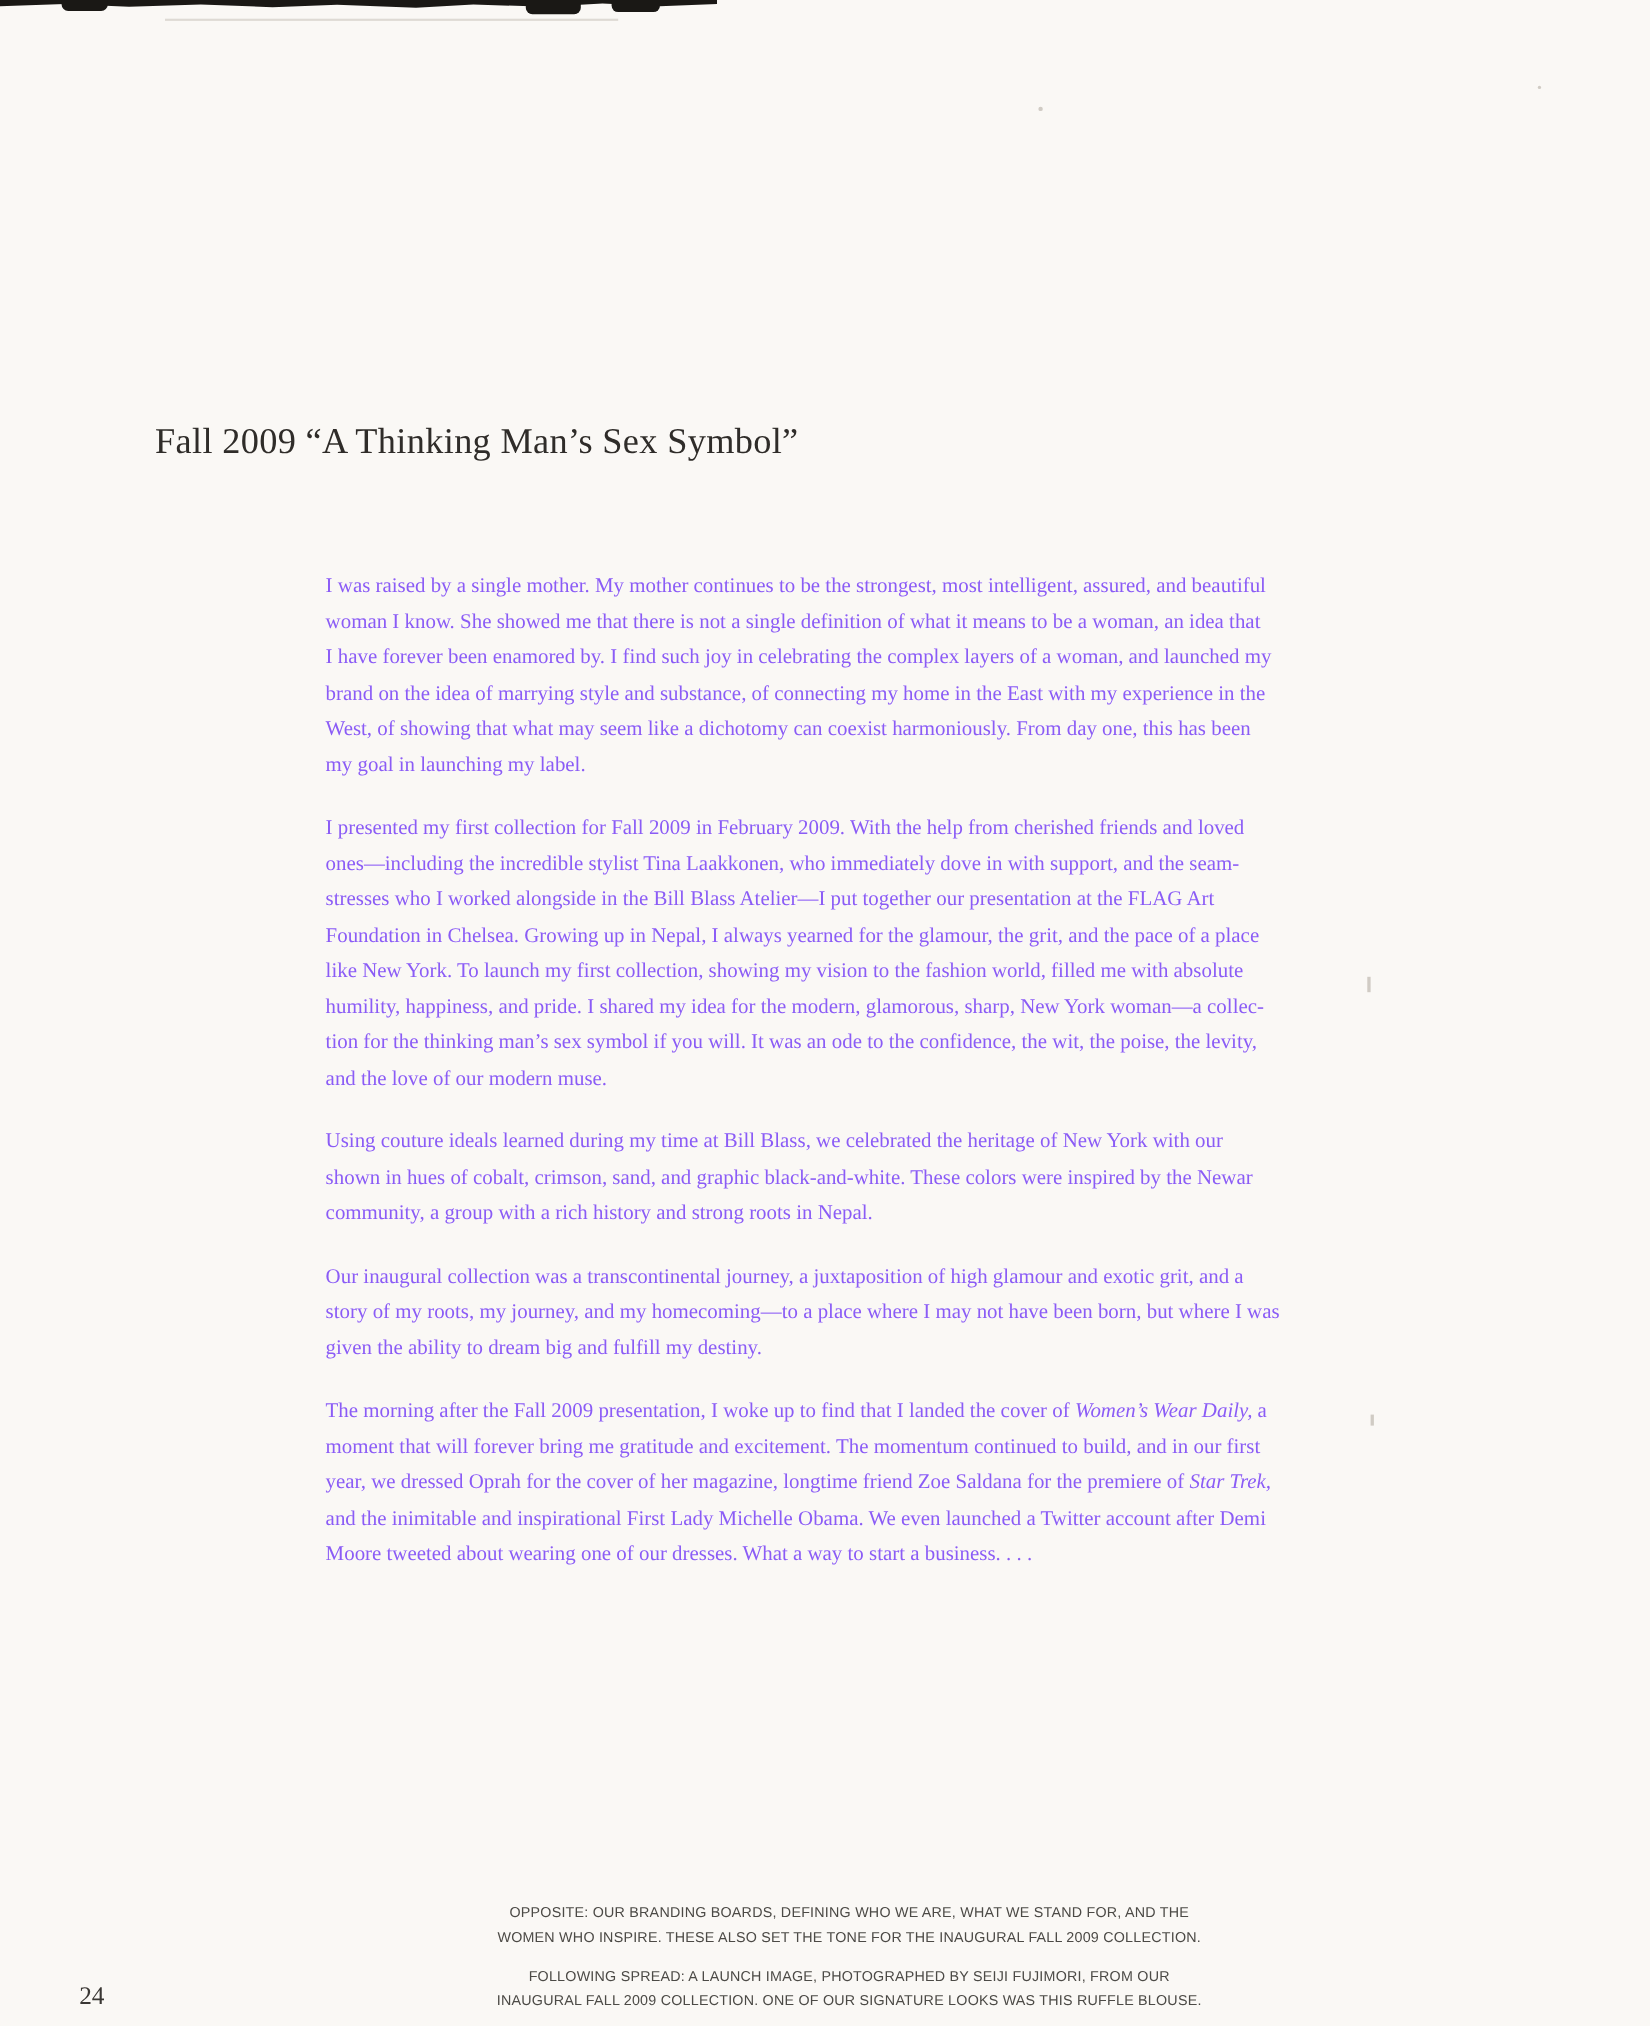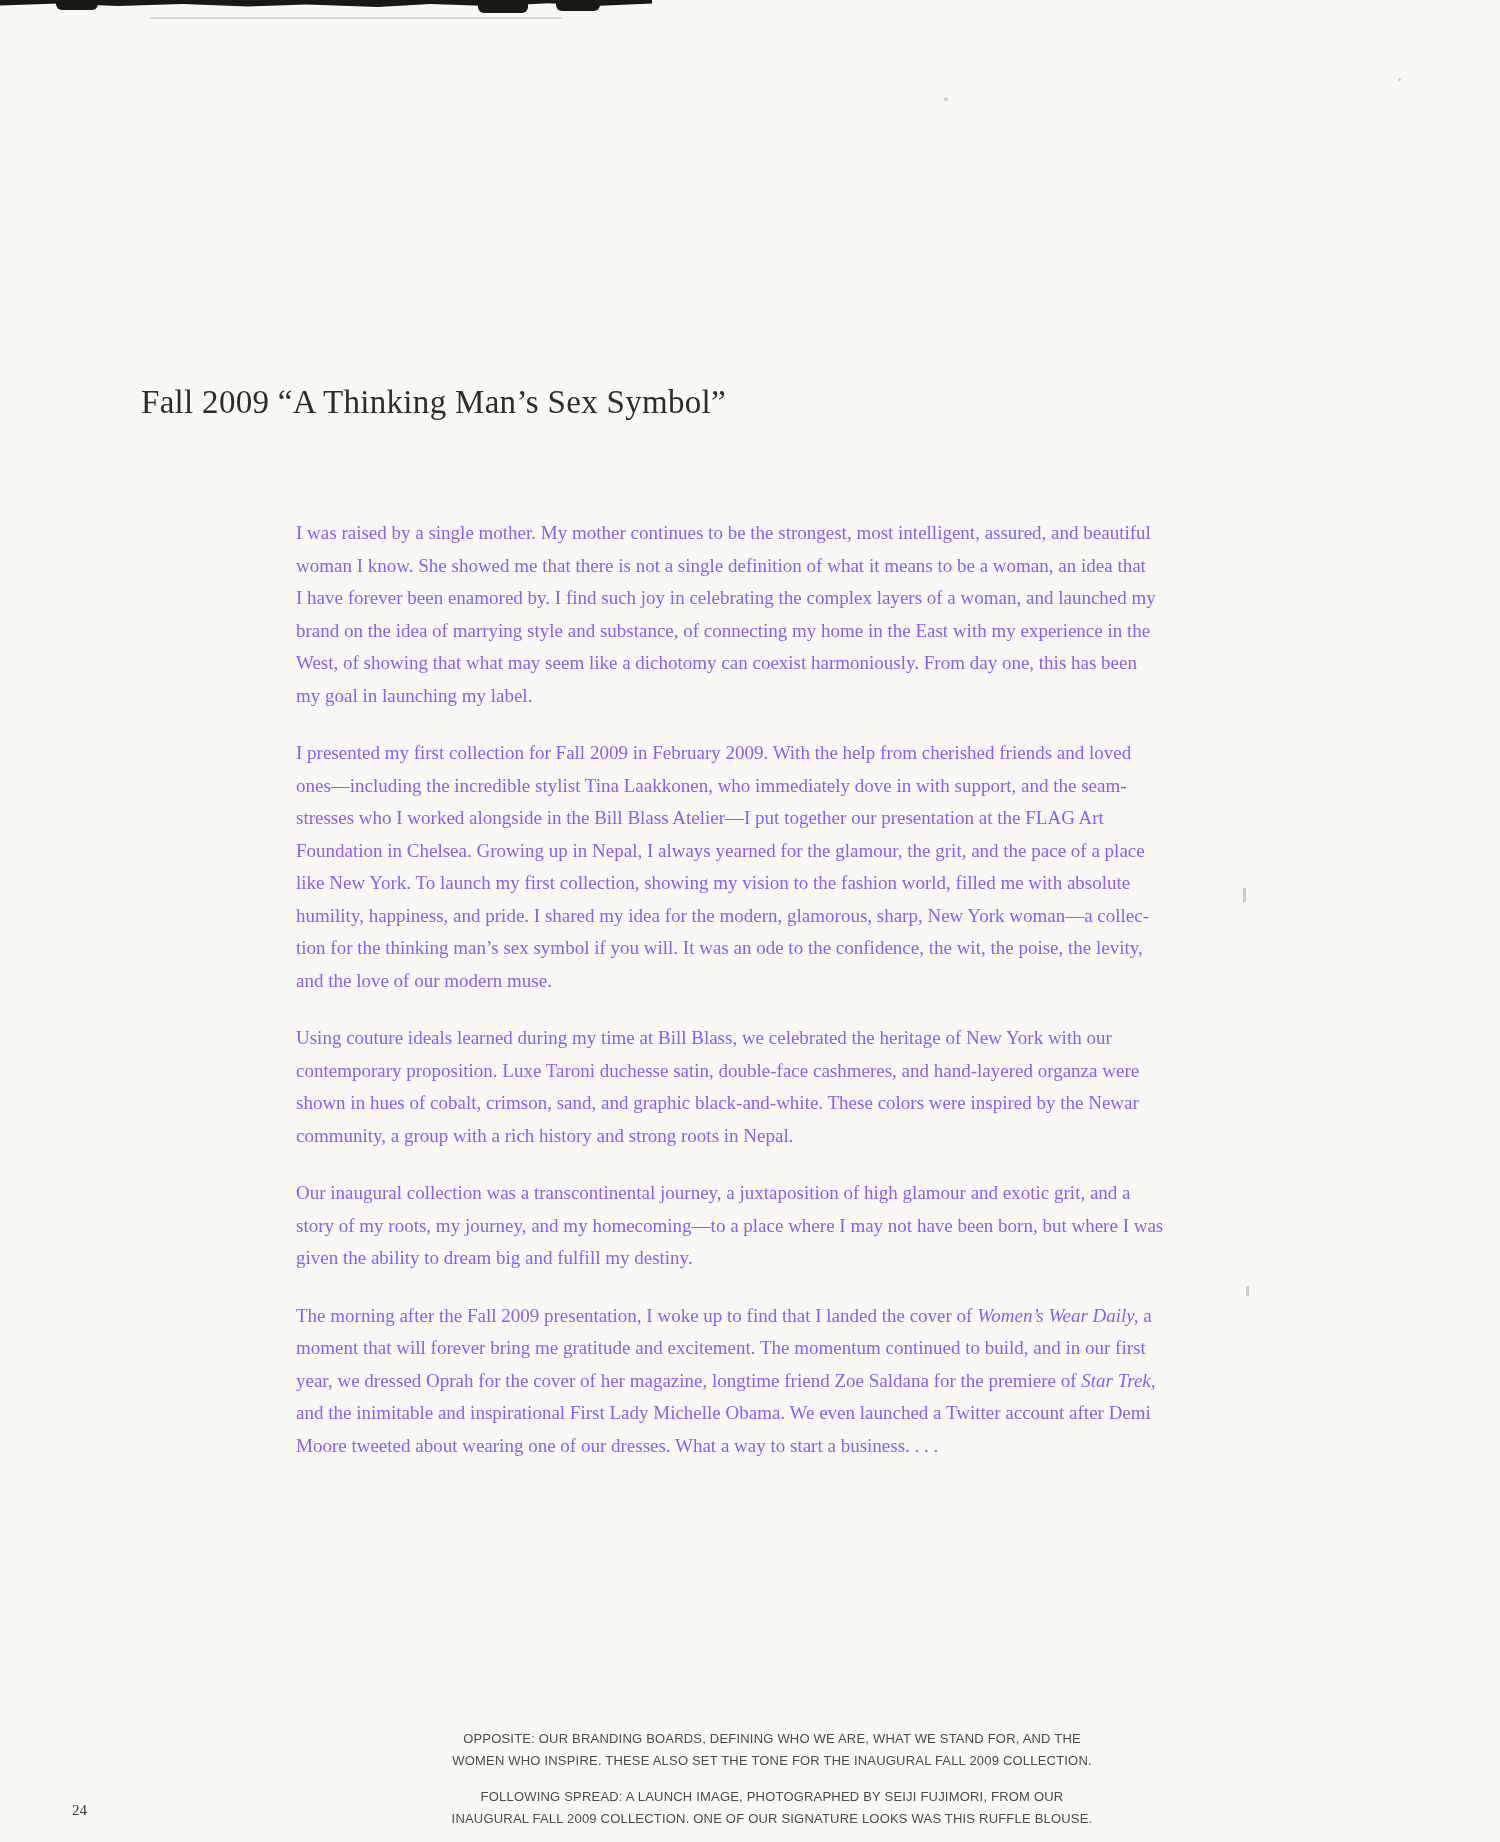--- a/index.html
+++ b/index.html
@@ -42,21 +42,21 @@
     font-size: 13px;
     line-height: 22px;
     letter-spacing: 0.2px;
     color: #4c4a46;
   }
   .caption { margin: 0 0 14px 0; text-align: center; }
   .page-number {
     position: absolute;
     left: 72px;
     top: 1802px;
-    font-size: 15px;
+    font-size: 23px;
     color: #3a3734;
   }
   
   .scan-bar {
     position: absolute; top: 0; left: 0; width: 652px; height: 8px;
     background: #1a1815;
     clip-path: polygon(0 0, 100% 0, 100% 45%, 92% 72%, 84% 40%, 76% 78%, 66% 50%,
                        58% 88%, 47% 55%, 38% 82%, 28% 50%, 18% 76%, 9% 45%, 0 70%);
   }
   .scan-bump { position: absolute; top: 0; background: #1a1815; border-radius: 0 0 6px 6px; }
@@ -101,21 +101,20 @@
         <div class="text-line">ones—including the incredible stylist Tina Laakkonen, who immediately dove in with support, and the seam-</div>
         <div class="text-line">stresses who I worked alongside in the Bill Blass Atelier—I put together our presentation at the FLAG Art</div>
         <div class="text-line">Foundation in Chelsea. Growing up in Nepal, I always yearned for the glamour, the grit, and the pace of a place</div>
         <div class="text-line">like New York. To launch my first collection, showing my vision to the fashion world, filled me with absolute</div>
         <div class="text-line">humility, happiness, and pride. I shared my idea for the modern, glamorous, sharp, New York woman—a collec-</div>
         <div class="text-line">tion for the thinking man’s sex symbol if you will. It was an ode to the confidence, the wit, the poise, the levity,</div>
         <div class="text-line">and the love of our modern muse.</div>
       </div>
       <div class="paragraph">
         <div class="text-line">Using couture ideals learned during my time at Bill Blass, we celebrated the heritage of New York with our</div>
-        <div class="text-line">contemporary proposition. Luxe Taroni duchesse satin, double-face cashmeres, and hand-layered organza were</div>
         <div class="text-line">shown in hues of cobalt, crimson, sand, and graphic black-and-white. These colors were inspired by the Newar</div>
         <div class="text-line">community, a group with a rich history and strong roots in Nepal.</div>
       </div>
       <div class="paragraph">
         <div class="text-line">Our inaugural collection was a transcontinental journey, a juxtaposition of high glamour and exotic grit, and a</div>
         <div class="text-line">story of my roots, my journey, and my homecoming—to a place where I may not have been born, but where I was</div>
         <div class="text-line">given the ability to dream big and fulfill my destiny.</div>
       </div>
       <div class="paragraph">
         <div class="text-line">The morning after the Fall 2009 presentation, I woke up to find that I landed the cover of <i>Women’s Wear Daily,</i> a</div>

